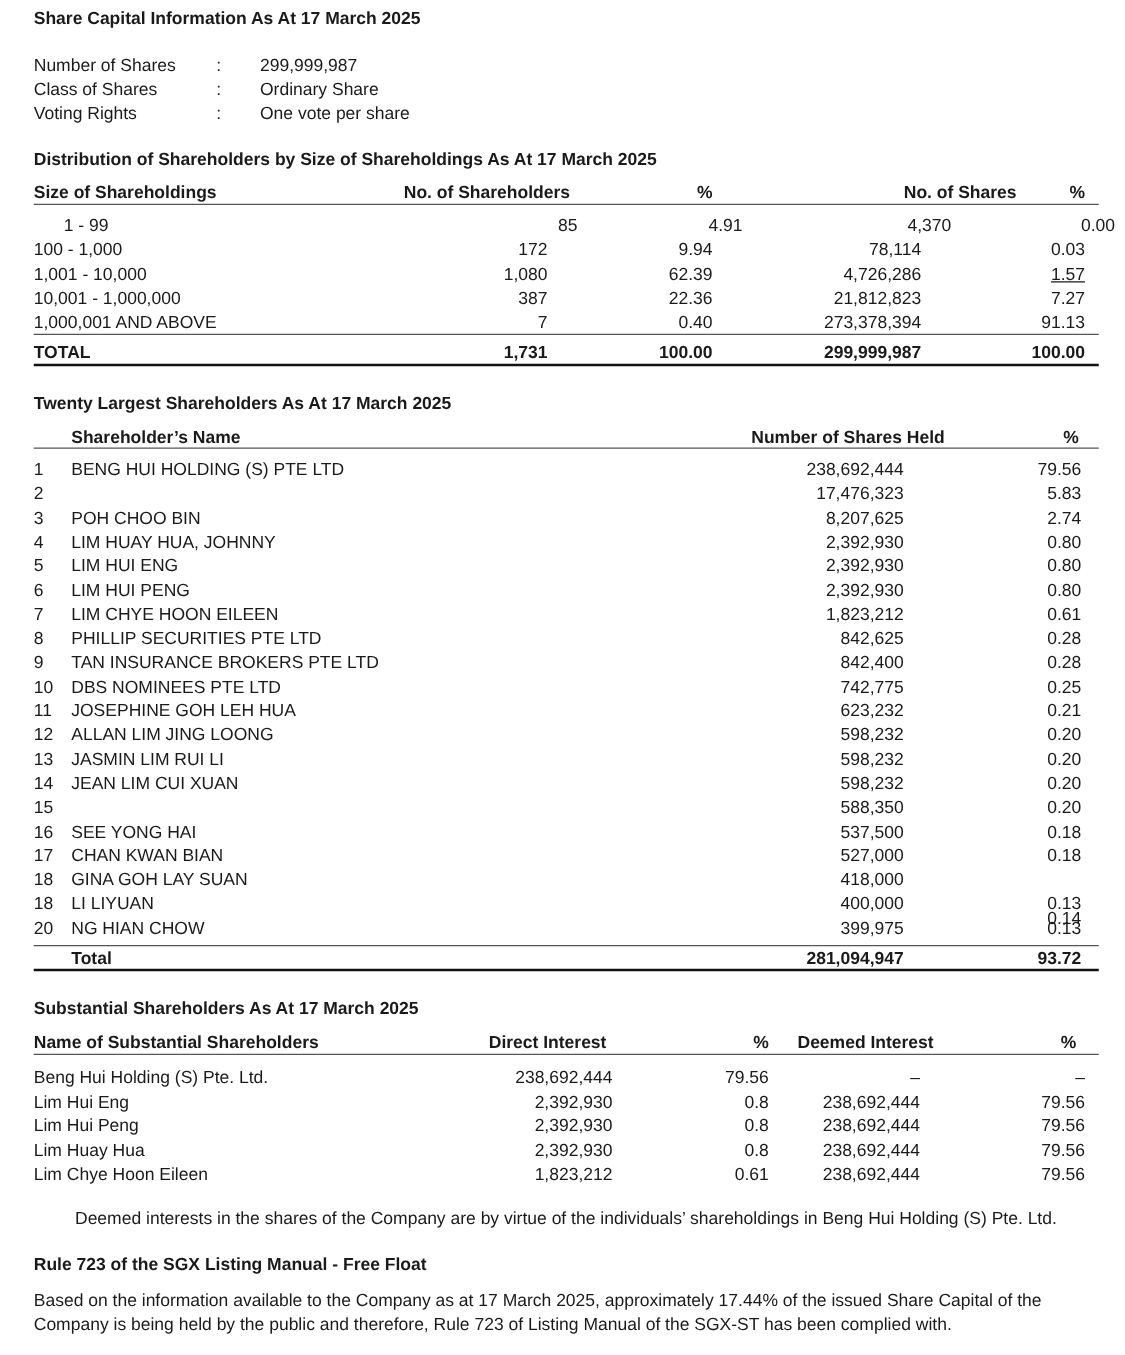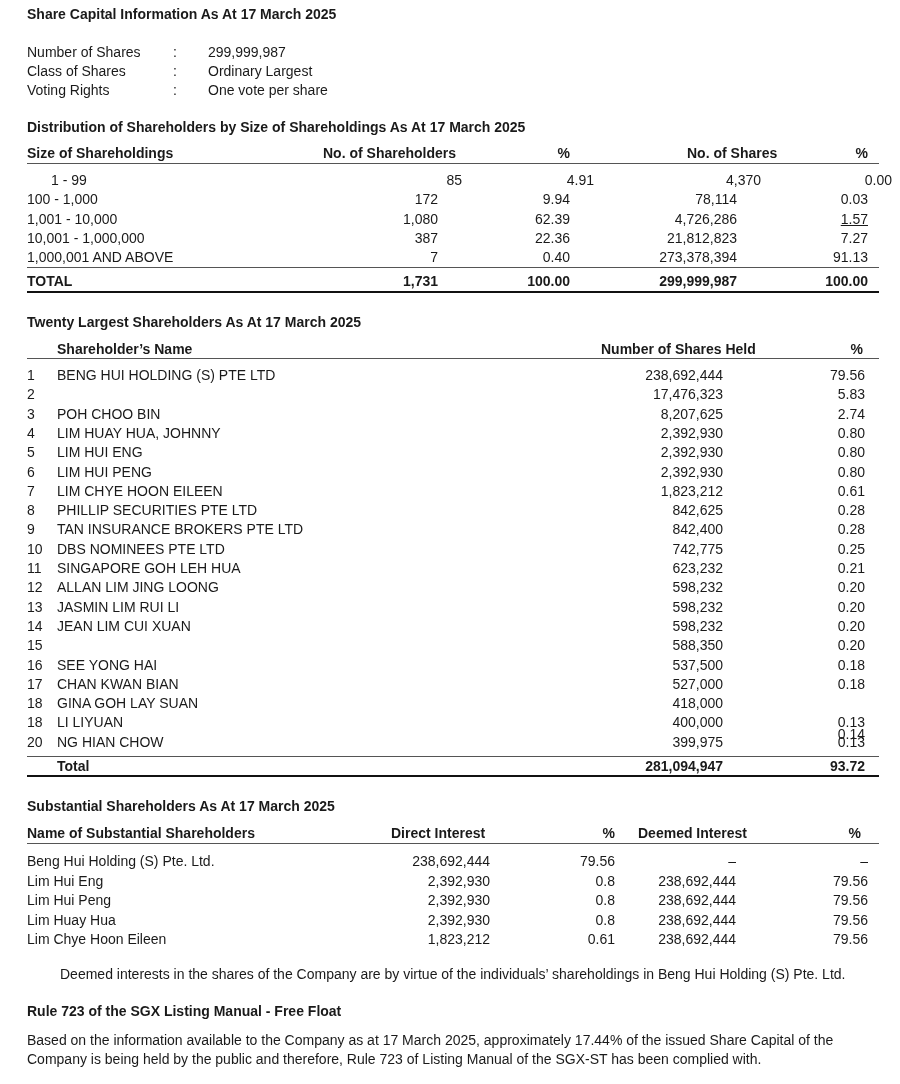--- a/index.html
+++ b/index.html
@@ -27,36 +27,36 @@
   <div class="h" style="top:6px;">Share Capital Information As At 17 March 2025</div>
   <div>
     <div class="row" style="top:43px;">
       <span class="cell" style="left:0;">Number of Shares</span>
       <span class="cell" style="left:146px;">:</span>
       <span class="cell" style="left:181px;">299,999,987</span>
     </div>
     <div class="row" style="top:62px;">
       <span class="cell" style="left:0;">Class of Shares</span>
       <span class="cell" style="left:146px;">:</span>
-      <span class="cell" style="left:181px;">Ordinary Largest</span>
+      <span class="cell" style="left:181px;">Ordinary Share</span>
     </div>
     <div class="row" style="top:81px;">
       <span class="cell" style="left:0;">Voting Rights</span>
       <span class="cell" style="left:146px;">:</span>
       <span class="cell" style="left:181px;">One vote per share</span>
     </div>
   </div>
 
   <div class="h" style="top:119px;">Distribution of Shareholders by Size of Shareholdings As At 17 March 2025</div>
   <div>
     <div class="row b" style="top:144px;">
       <span class="cell" style="left:0;">Size of Shareholdings</span>
       <span class="cell" style="left:296px;">No. of Shareholders</span>
       <span class="cell r" style="right:309px;">%</span>
-      <span class="cell" style="left:628px;padding-left:32px;">No. of Shares</span>
+      <span class="cell" style="left:664px;padding-left:32px;">No. of Shares</span>
       <span class="cell r" style="right:11px;">%</span>
     </div>
     <div class="rule thin" style="top:163px;"></div>
     <div id="dist-rows">
         <div class="row" style="top: 171px; margin-left: 24px;">
           <span class="cell" style="left:0;">1 - 99</span>
           <span class="cell r" style="right:441px;">85</span>
           <span class="cell r" style="right:309px;">4.91</span>
           <span class="cell r" style="right:142px;">4,370</span>
           <span class="cell r" style="right:11px;">0.00</span>
@@ -164,21 +164,21 @@
           <span class="cell r" style="right:14px;">0.28</span>
         </div>
         <div class="row" style="top: 539.7px;">
           <span class="cell" style="left:0;">10</span>
           <span class="cell" style="left:30px;">DBS NOMINEES PTE LTD</span>
           <span class="cell r" style="right:156px;">742,775</span>
           <span class="cell r" style="right:14px;">0.25</span>
         </div>
         <div class="row" style="top: 559px;">
           <span class="cell" style="left:0;">11</span>
-          <span class="cell" style="left:30px;">SINGAPORE GOH LEH HUA</span>
+          <span class="cell" style="left:30px;">JOSEPHINE GOH LEH HUA</span>
           <span class="cell r" style="right:156px;">623,232</span>
           <span class="cell r" style="right:14px;">0.21</span>
         </div>
         <div class="row" style="top: 578.3px;">
           <span class="cell" style="left:0;">12</span>
           <span class="cell" style="left:30px;">ALLAN LIM JING LOONG</span>
           <span class="cell r" style="right:156px;">598,232</span>
           <span class="cell r" style="right:14px;">0.20</span>
         </div>
         <div class="row" style="top: 597.6px;">

